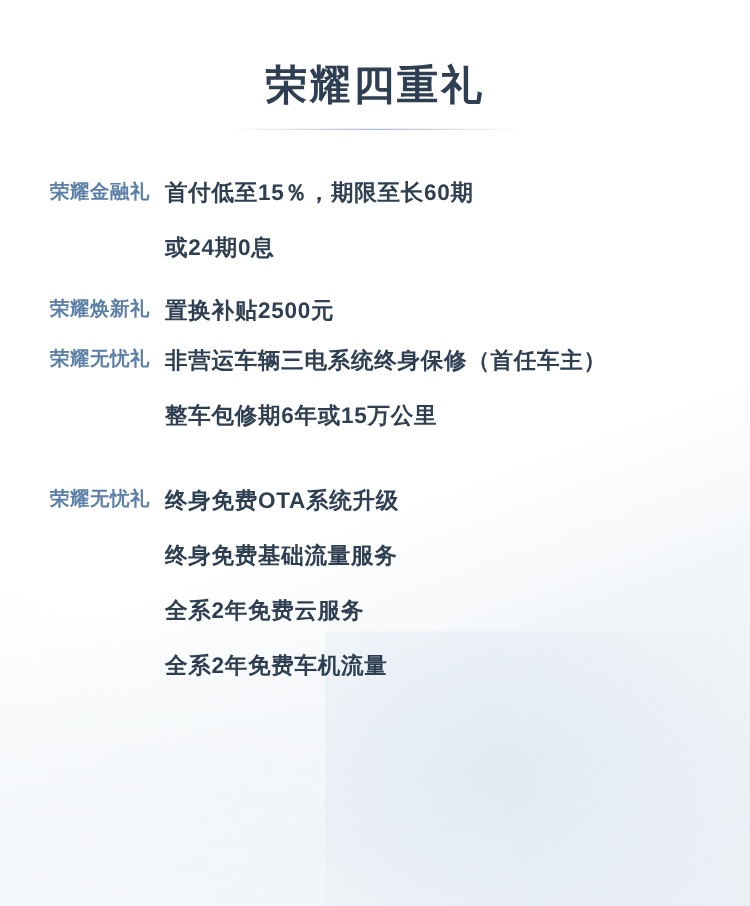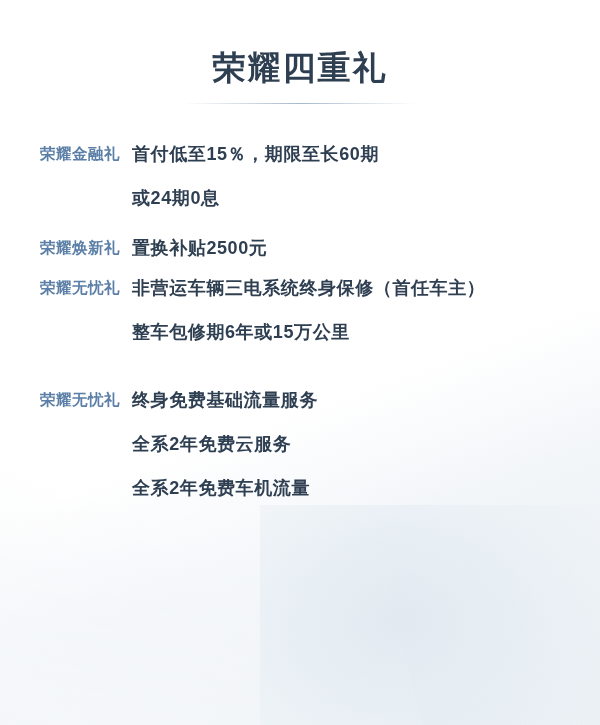--- a/index.html
+++ b/index.html
@@ -175,20 +175,21 @@
         <div class="b-label">荣耀无忧礼</div>
         <div class="b-lines">
           <div class="b-line">非营运车辆三电系统终身保修（首任车主）</div>
           <div class="b-line">整车包修期6年或15万公里</div>
         </div>
       </div>
 
       <div class="benefit">
         <div class="b-label">荣耀无忧礼</div>
         <div class="b-lines">
+          <div class="b-line">终身免费OTA系统升级</div>
           <div class="b-line">终身免费基础流量服务</div>
           <div class="b-line">全系2年免费云服务</div>
           <div class="b-line">全系2年免费车机流量</div>
         </div>
       </div>
 
     </div>
 
 
   </div>

